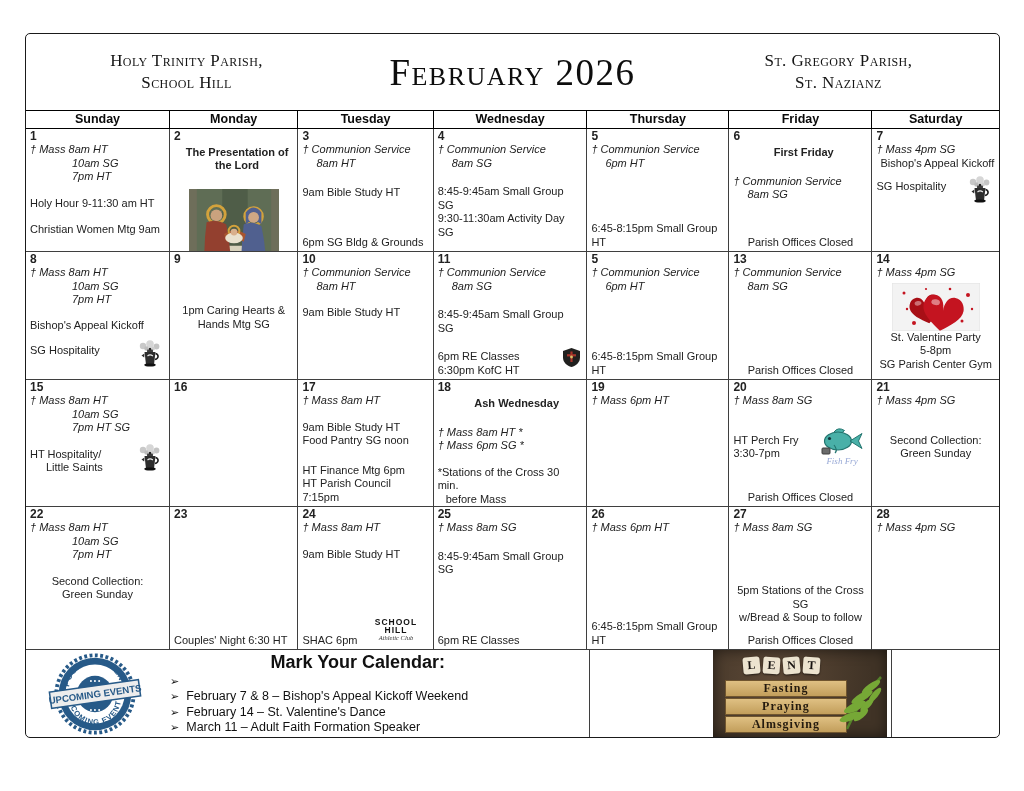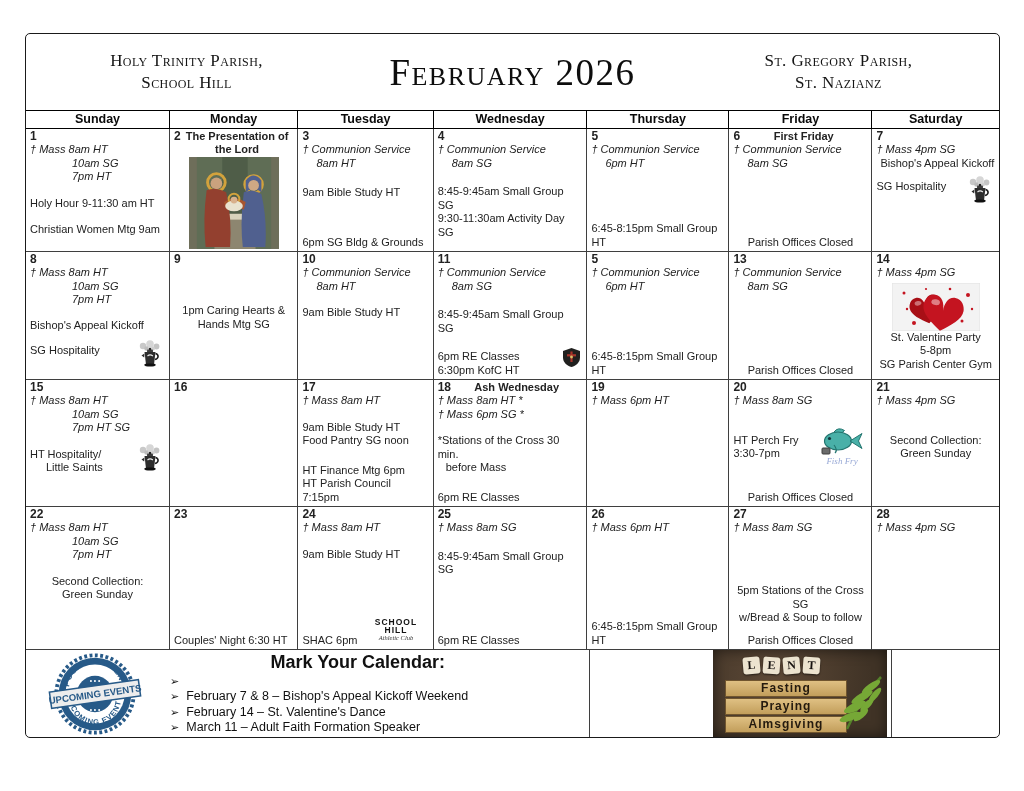--- a/index.html
+++ b/index.html
@@ -14,21 +14,21 @@
   
   .dow{display:grid;grid-template-columns:var(--cols);border-top:1.5px solid #000;border-bottom:1.5px solid #000;height:19px;box-sizing:border-box;flex:0 0 auto;}
   .dow-cell{border-right:1px solid #000;font-weight:bold;font-size:12.5px;text-align:center;line-height:16px;color:#0a0a0a;}
   .dow-cell:last-child{border-right:none;}
   
   .calgrid{display:grid;grid-template-columns:var(--cols);grid-template-rows:123px 128px 127px 143px;flex:0 0 auto;}
   .cell{border-right:1px solid #3f3f3f;border-bottom:1px solid #3f3f3f;padding:1px 4px 2px 4px;box-sizing:border-box;display:flex;flex-direction:column;overflow:hidden;font-size:11px;line-height:13.5px;color:#222;}
   .cell:nth-child(7n){border-right:none;}
   .cell-head{display:flex;min-height:13px;flex:0 0 auto;}
   .num{font-weight:bold;font-size:12px;line-height:13px;}
-  .cell-title{flex:1;text-align:center;font-weight:bold;font-size:11px;line-height:12.5px;padding:0 2px;}
+  .cell-title{flex:1;text-align:center;font-weight:bold;font-size:11px;line-height:12.5px;padding:16px 2px;}
   .line{flex:0 0 auto;}
   .it{font-style:italic;}
   .ctr{text-align:center;}
   .iconline{display:flex;justify-content:space-between;align-items:flex-start;}
   .icon{flex:0 0 auto;}
   .icon svg{display:block;}
   .icon-coffee{margin:-4px 0 -16px 4px;}
   .icon-kofc{margin:-2px 2px -12px 4px;}
   .icon-fish{margin:-8px 0 -30px 2px;}
   .icon-shac{margin:-18px 2px -4px 4px;}
@@ -43,21 +43,21 @@
   .mcy-head{font-weight:bold;text-align:center;font-size:18px;margin-bottom:1px;width:92%;}
   .mcy-item{display:flex;line-height:15.5px;}
   .mcy-arrow{margin:0 7px 0 6px;font-size:11px;}
   
   .lent{width:174px;height:87px;position:relative;overflow:hidden;margin-right:4px;background:radial-gradient(circle at 35% 30%,#5d4937,#403326 75%);box-shadow:inset 0 0 14px rgba(0,0,0,.55);}
   .dice{position:absolute;top:7px;left:30px;display:flex;gap:3px;}
   .die{width:17px;height:17px;background:#ece3cf;border-radius:3px;display:flex;align-items:center;justify-content:center;font-family:"Liberation Serif",serif;font-weight:bold;font-size:12px;color:#171310;box-shadow:0 1px 2px rgba(0,0,0,.6);}
   .die:nth-child(odd){transform:rotate(-5deg);}
   .die:nth-child(even){transform:rotate(4deg);}
   .planks{position:absolute;top:29px;left:12px;width:122px;}
-  .plank{height:17px;background:linear-gradient(#dfc083,#c29e5b);border:1px solid #70552e;margin-top:1px;text-align:center;font-family:Liberation Sans, sans-serif;font-weight:bold;font-size:12px;line-height:15px;color:#241a0e;letter-spacing:1px;box-sizing:border-box;}
+  .plank{height:17px;background:linear-gradient(#dfc083,#c29e5b);border:1px solid #70552e;margin-top:1px;text-align:center;font-family:Liberation Serif, serif;font-weight:bold;font-size:12px;line-height:15px;color:#241a0e;letter-spacing:1px;box-sizing:border-box;}
   .leaf{position:absolute;right:2px;bottom:0;}
 </style>
 </head>
 <body>
 
 <div class="doc">
   <div class="masthead">
     <div class="m-side parish">
       <div>Holy Trinity Parish,</div>
       <div>School Hill</div>

